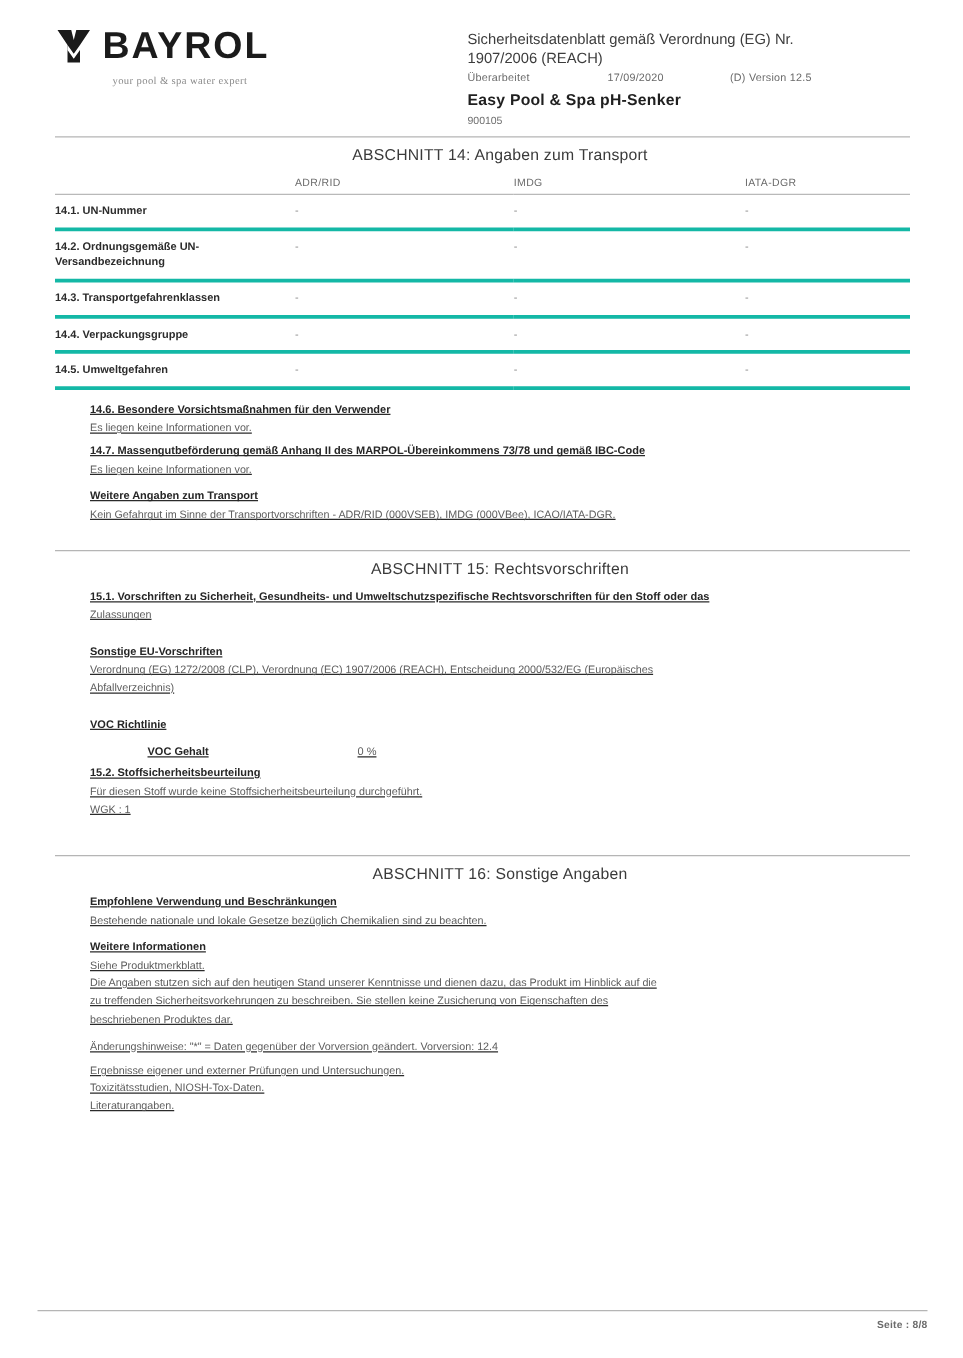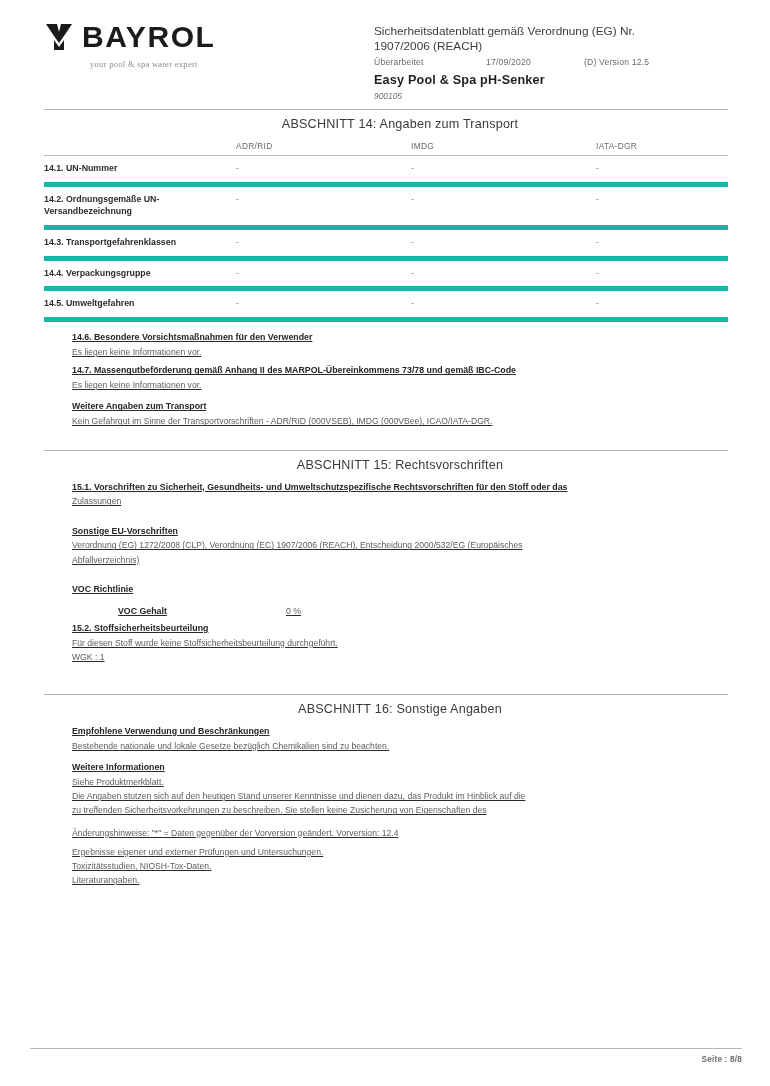--- a/index.html
+++ b/index.html
@@ -82,21 +82,20 @@
     font-size: 12.6px;
     font-weight: bold;
     color: #1f1f1f;
     margin-top: 4px;
     letter-spacing: 0.2px;
   }
   .product-code {
     font-size: 8.4px;
     color: #6e6e6e;
     margin-top: 3px;
-    font-style: italic;
   }
 
   
   .rule {
     border: 0;
     border-top: 1px solid #b5b5b5;
     margin: 0;
   }
   .rule.full { margin: 7px 28px 0 30px; }
 
@@ -138,21 +137,21 @@
     font-size: 8.8px;
     color: #3f3f3f;
     line-height: 1.35;
   }
   .tp-table td.lbl {
     font-weight: bold;
     color: #2c2c2c;
     padding-right: 10px;
   }
   .tp-table td.val { color: #8b8b8b; }
-  .tp-row-sep td { border-bottom: 5px solid #14b8a6; }
+  .tp-row-sep td { border-bottom: 3px solid #14b8a6; }
 
   
   .blk { margin-top: 10px; text-decoration: underline; }
   .blk.tight { margin-top: 7px; }
   h4.sub {
     font-size: 8.8px;
     font-weight: bold;
     color: #262626;
     margin: 0 0 2px 0;
     line-height: 1.35;
@@ -340,20 +339,21 @@
     <div class="blk indent">
       <h4 class="sub">Empfohlene Verwendung und Beschränkungen</h4>
       <p class="txt">Bestehende nationale und lokale Gesetze bezüglich Chemikalien sind zu beachten.</p>
     </div>
 
     <div class="blk indent">
       <h4 class="sub">Weitere Informationen</h4>
       <p class="txt">Siehe Produktmerkblatt.</p>
       <p class="txt">Die Angaben stutzen sich auf den heutigen Stand unserer Kenntnisse und dienen dazu, das Produkt im Hinblick auf die</p>
       <p class="txt">zu treffenden Sicherheitsvorkehrungen zu beschreiben. Sie stellen keine Zusicherung von Eigenschaften des</p>
+      <p class="txt">beschriebenen Produktes dar.</p>
     </div>
 
     <div class="blk indent">
       <p class="txt">Änderungshinweise: "*" = Daten gegenüber der Vorversion geändert. Vorversion: 12.4</p>
     </div>
 
     <div class="blk tight indent">
       <p class="txt">Ergebnisse eigener und externer Prüfungen und Untersuchungen.</p>
       <p class="txt">Toxizitätsstudien, NIOSH-Tox-Daten.</p>
       <p class="txt">Literaturangaben.</p>

